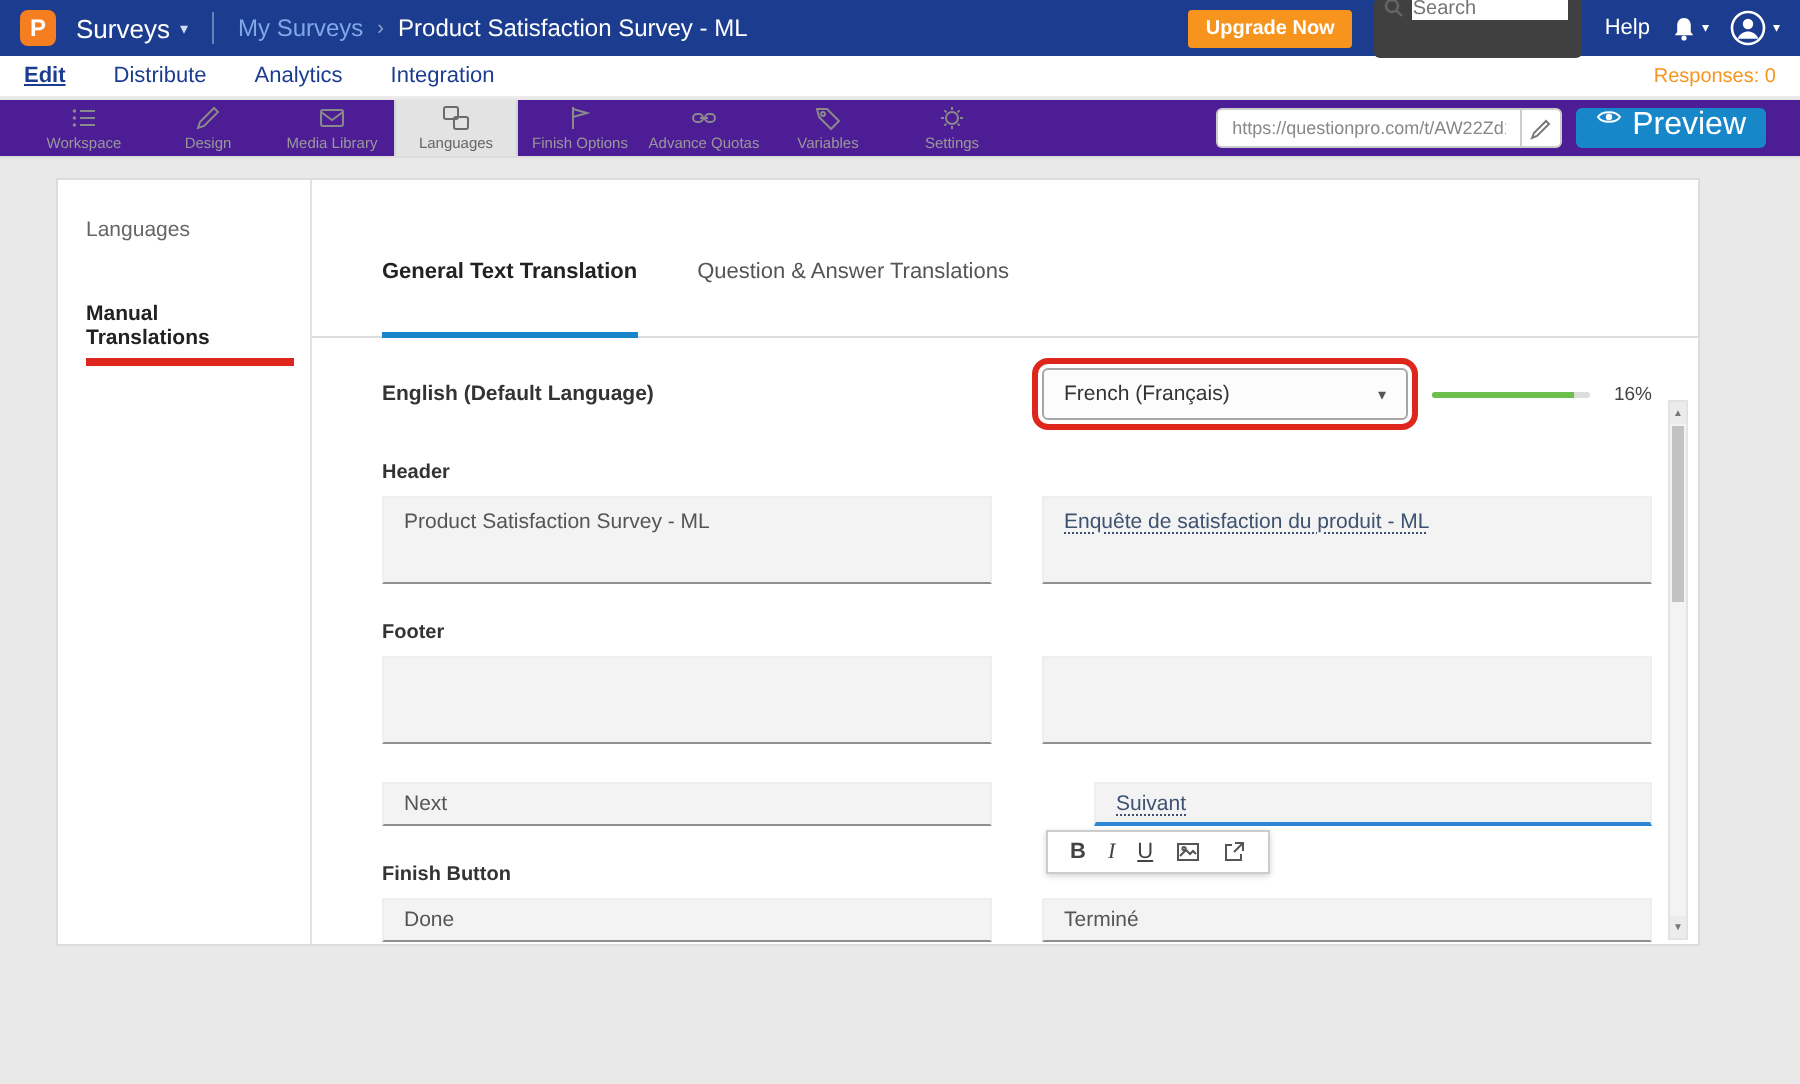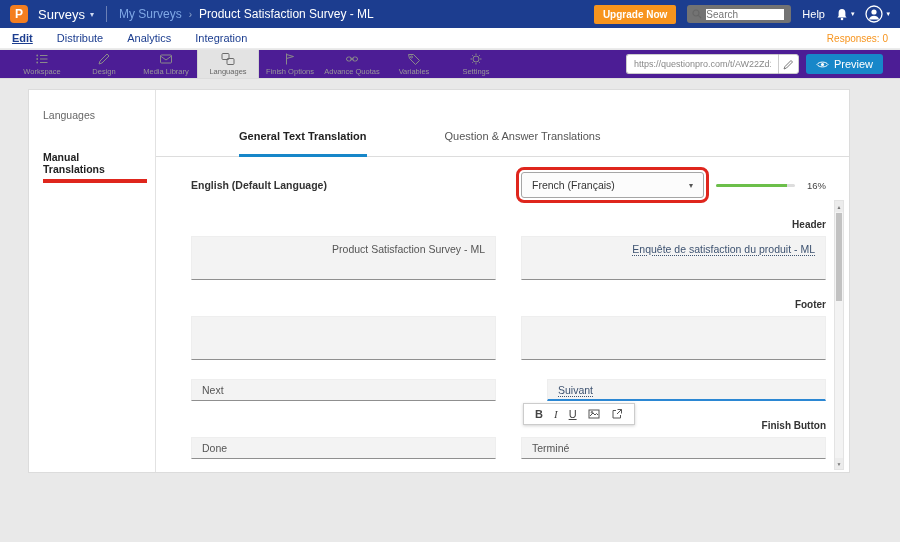--- a/index.html
+++ b/index.html
@@ -11,70 +11,70 @@
   .logo { width: 18px; height: 18px; background: #f47e20; border-radius: 4px; color: #fff; font-weight: bold; font-size: 12px; display: flex; align-items: center; justify-content: center; margin-right: 10px; }
   .app-menu { color: #fff; font-size: 13px; display: flex; align-items: center; gap: 5px; margin-right: 12px; cursor: pointer; }
   .app-menu .caret { font-size: 8px; color: #cfd9f0; }
   .tb-divider { width: 1px; height: 16px; background: rgba(255,255,255,.35); margin-right: 12px; }
   .breadcrumb { display: flex; align-items: center; gap: 7px; font-size: 12px; }
   .bc-parent { color: #7fa8e6; cursor: pointer; }
   .bc-sep { color: #8fa6cc; font-size: 10px; }
   .bc-current { color: #fff; }
   .topbar-right { margin-left: auto; display: flex; align-items: center; gap: 11px; }
   .upgrade-btn { background: #f7941d; color: #fff; font-size: 10px; font-weight: bold; padding: 4px 9px; border-radius: 2px; border: none; cursor: pointer; }
-  .searchbox { background: #737373; border-radius: 3px; height: 18px; width: 104px; display: flex; align-items: center; padding: 0 5px; gap: 4px; }
+  .searchbox { background: #404040; border-radius: 3px; height: 30px; width: 104px; display: flex; align-items: flex-start; padding: 0 5px; gap: 4px; }
   .searchbox input { border: none; outline: none; font-size: 10px; width: 78px; color: #333; font-family: "Liberation Sans", sans-serif; }
   .help-link { color: #fff; font-size: 11px; cursor: pointer; }
   .icon-caret-group { display: flex; align-items: center; gap: 3px; cursor: pointer; }
   .mini-caret { color: #fff; font-size: 7px; }
 
   
   .nav { height: 21px; background: #fff; display: flex; align-items: center; padding: 0 12px; gap: 24px; border-bottom: 1px solid #ececec; justify-content: center; }
   .nav-item { font-size: 11px; color: #1c3d8f; cursor: pointer; text-decoration: none; }
   .nav-item.active { text-decoration: underline; font-weight: bold; }
   .nav-responses { margin-left: auto; color: #f7941d; font-size: 10px; cursor: pointer; }
 
   
   .icon-toolbar { height: 30px; background: #4c1d95; border-top: 1px solid #e7e7e7; border-bottom: 1px solid #dcdcdc; display: flex; align-items: stretch; padding: 0 11px; }
   .tb-item { width: 62px; display: flex; flex-direction: column; align-items: center; justify-content: center; gap: 1px; color: #999; font-size: 7.5px; cursor: pointer; }
   .tb-item.active { background: #e3e3e3; border-left: 1px solid #d2d2d2; border-right: 1px solid #d2d2d2; color: #666; }
   .tb-icon { height: 14px; display: flex; align-items: center; }
   .toolbar-right { margin-left: auto; display: flex; align-items: center; gap: 7px; padding-right: 6px; }
   .url-group { display: flex; height: 20px; }
   .url-input { width: 152px; height: 20px; border: 1px solid #ccc; border-right: none; border-radius: 3px 0 0 3px; font-size: 9px; color: #888; padding: 0 7px; background: #fff; outline: none; font-family: "Liberation Sans", sans-serif; }
   .url-edit { width: 21px; height: 20px; border: 1px solid #ccc; border-radius: 0 3px 3px 0; background: #fff; display: flex; align-items: center; justify-content: center; cursor: pointer; }
-  .preview-btn { height: 20px; background: #1787c9; color: #fff; border: none; border-radius: 3px; display: flex; align-items: center; gap: 5px; padding: 0 10px; font-size: 11px; cursor: pointer; font-family: "Liberation Sans", sans-serif; }
+  .preview-btn { height: 20px; background: #1787c9; color: #fff; border: none; border-radius: 3px; display: flex; align-items: flex-start; gap: 5px; padding: 0 10px; font-size: 16px; cursor: pointer; font-family: "Liberation Sans", sans-serif; }
 
   
   .content-area { height: 463px; padding-top: 10px; }
   .panel { width: 822px; height: 384px; margin-left: 28px; background: #fff; border: 1px solid #dcdcdc; display: flex; overflow: hidden; position: relative; }
 
   .side { width: 127px; border-right: 1px solid #e2e2e2; padding-top: 12px; flex-shrink: 0; }
   .side-item { padding: 7px 14px; font-size: 10.5px; color: #666; cursor: pointer; }
   .side-item.active { color: #222; font-weight: bold; margin-top: 16px; }
   .red-underline { height: 4px; background: #df261d; width: 104px; margin-top: 4px; }
 
   .main { flex: 1; padding: 40px 23px 0 35px; position: relative; }
   .tabs { display: flex; gap: 30px; border-bottom: 1px solid #ddd; margin-left: -35px; margin-right: -23px; padding-left: 35px; }
-  .tab { font-size: 11px; color: #555; padding-bottom: 12px; cursor: pointer; margin-left: 48px; }
+  .tab { font-size: 11px; color: #555; padding-bottom: 24px; cursor: pointer; }
   .tab.active { color: #222; font-weight: bold; border-bottom: 3px solid #1787c9; margin-bottom: -1px; }
 
   .lang-row { display: grid; grid-template-columns: 1fr 1fr; gap: 25px; align-items: center; margin-top: 10px; height: 36px; }
   .lang-label { font-size: 10.5px; font-weight: bold; color: #333; }
   .lang-right { display: flex; align-items: center; gap: 12px; }
   .dropdown-wrap { position: relative; }
   .dropdown { width: 183px; height: 26px; border: 1px solid #a6a6a6; border-radius: 3px; background: #fcfcfc; display: flex; align-items: center; justify-content: space-between; padding: 0 10px; font-size: 10.5px; color: #333; cursor: pointer; }
   .dropdown .caret { font-size: 8px; color: #555; }
   .annotation-box { position: absolute; left: -5px; right: -5px; top: -5px; bottom: -5px; border: 3px solid #df261d; border-radius: 8px; pointer-events: none; }
   .progress { flex: 1; height: 3px; background: #ddd; border-radius: 2px; overflow: hidden; }
   .progress-fill { width: 90%; height: 100%; background: #6cbf4a; }
   .progress-label { font-size: 9.5px; color: #444; }
 
   .fields { margin-top: 16px; }
-  .frow { margin-bottom: 19px; text-align: right; }
+  .frow { margin-bottom: 19px; }
   .flabel { font-size: 10px; font-weight: bold; color: #333; margin-bottom: 6px; }
   .fgrid { display: grid; grid-template-columns: 1fr 1fr; gap: 25px; }
   .fbox { background: #f3f3f3; border: 1px solid #eee; border-bottom: 1px solid #8f8f8f; font-size: 10.5px; color: #555; padding: 6px 10px; cursor: text; }
   .fbox.multi { height: 44px; }
   .fbox.single { height: 22px; display: flex; align-items: center; padding: 0 10px; }
   .fbox.focused { border-bottom: 2px solid #2b87d3; margin-left: 26px; }
   .tgt-text { color: #3d5270; text-decoration: underline dotted; text-underline-offset: 2px; }
   .cell-rel { position: relative; }
   .fmt-bar { position: absolute; left: 2px; top: 24px; background: #fff; border: 1px solid #ccc; box-shadow: 0 1px 3px rgba(0,0,0,.18); display: flex; align-items: center; gap: 11px; padding: 4px 11px; z-index: 5; }
   .fmt-b { font-weight: bold; font-size: 11px; color: #444; cursor: pointer; }

